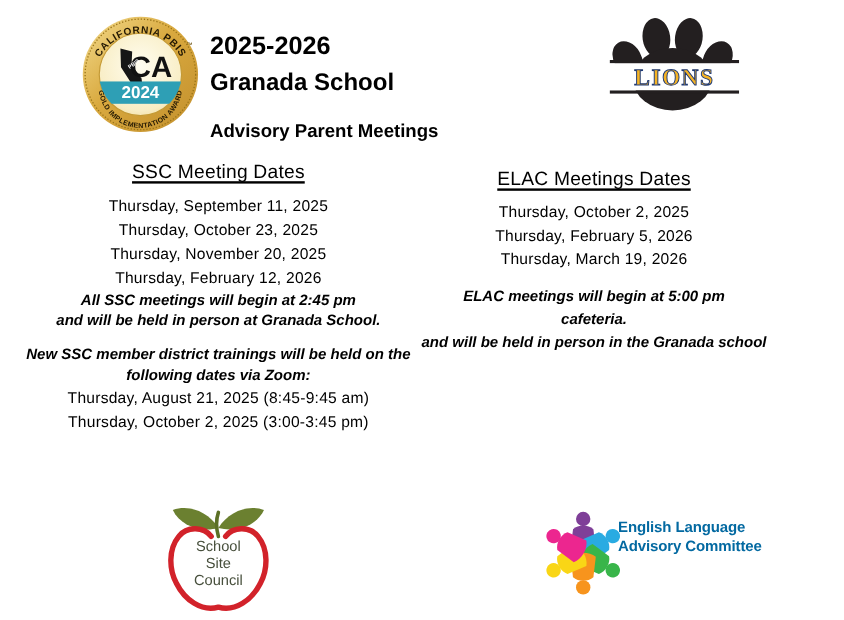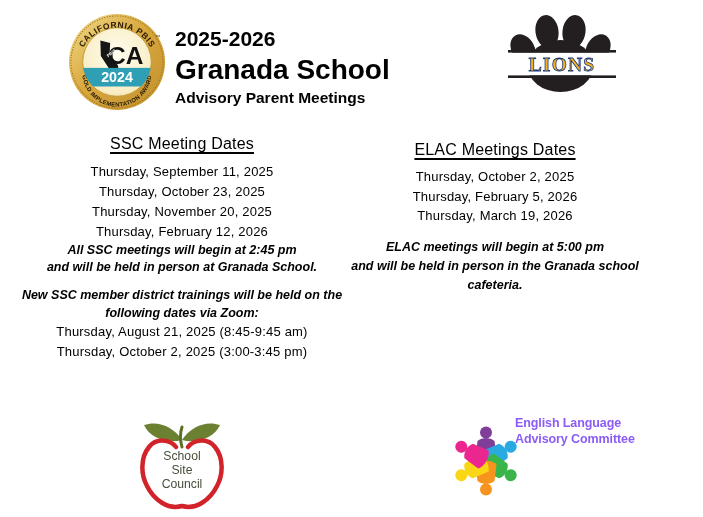--- a/index.html
+++ b/index.html
@@ -4,22 +4,22 @@
 <style>
   html,body{margin:0;padding:0;background:#fff;}
   .page{
     position:relative;width:703px;height:517px;background:#ffffff;
     font-family:"Liberation Sans", sans-serif;color:#000;overflow:hidden;
   }
   
   .badge{position:absolute;left:68px;top:13px;width:98px;height:98px;}
   .title-block{position:absolute;left:175px;top:24px;width:355px;text-align:left;}
   .title-line1{font-size:21px;font-weight:bold;line-height:30px;}
-  .title-line2{font-size:28px;font-weight:bold;line-height:31px;}
-  .title-line3{font-size:15.5px;font-weight:bold;line-height:25px;}
+  .title-line2{font-size:20px;font-weight:bold;line-height:31px;}
+  .title-line3{font-size:15.5px;font-weight:bold;line-height:25px;margin-top:12px;}
   .paw{position:absolute;left:508px;top:12px;width:108px;height:84px;}
   
   .col{position:absolute;text-align:center;}
   .col-ssc{left:21px;top:130px;width:322px;}
   .col-elac{left:345px;top:136px;width:300px;}
   .col-heading{
     font-size:16px;font-weight:normal;line-height:27px;
     text-decoration:underline;text-decoration-thickness:2px;text-underline-offset:3px;
     letter-spacing:.2px;
   }
@@ -30,22 +30,22 @@
   .note{font-size:12.5px;font-weight:bold;font-style:italic;}
   .note-ssc .note-line{line-height:17px;}
   .note-elac{margin-top:12px;}
   .note-elac .note-line{line-height:19px;}
   .training{margin-top:10px;}
   .training .note-line{line-height:18px;}
   
   .apple-logo{position:absolute;left:134px;top:413px;width:96px;height:102px;}
   .elac-flower{position:absolute;left:455px;top:424px;width:62px;height:74px;}
   .elac-logo-text{
-    position:absolute;left:515px;top:416px;width:130px;
-    font-size:12.5px;font-weight:bold;line-height:15.5px;color:#8b5cf6;
+    position:absolute;left:515px;top:432px;width:130px;
+    font-size:12.5px;font-weight:bold;line-height:15.5px;color:#0369a1;
     letter-spacing:-.1px;
   }
 </style>
 </head>
 <body>
 
 <div class="page">
 
   <svg class="badge" viewBox="0 0 100 100">
     <defs>
@@ -124,22 +124,22 @@
 
   <div class="col col-elac">
     <div class="col-heading">ELAC Meetings Dates</div>
     <div class="date-list">
       <div class="date-line">Thursday, October 2, 2025</div>
       <div class="date-line">Thursday, February 5, 2026</div>
       <div class="date-line">Thursday, March 19, 2026</div>
     </div>
     <div class="note note-elac">
       <div class="note-line">ELAC meetings will begin at 5:00 pm</div>
+      <div class="note-line">cafeteria.</div>
       <div class="note-line">and will be held in person in the Granada school</div>
-      <div class="note-line">cafeteria.</div>
     </div>
   </div>
 
   <svg class="apple-logo" viewBox="0 0 96 102">
     <g fill="#6B8030">
       <path d="M 48,27 C 40,14 24,7 10,12 C 16,25 33,31 48,27 Z"></path>
       <path d="M 48,27 C 56,14 72,7 86,12 C 80,25 63,31 48,27 Z"></path>
     </g>
     <path d="M 48,14 C 46,20 46,27 48,34" fill="none" stroke="#5C7026" stroke-width="3" stroke-linecap="round"></path>
     <path d="M 42,34 C 36,26 22,25 15,34 C 6,45 7,62 13,73 C 20,87 34,97 48,93 C 62,97 76,87 83,73 C 89,62 90,45 81,34 C 74,25 60,26 54,34" fill="none" stroke-width="4.5" stroke-linecap="round" stroke="#D2222A"></path>

